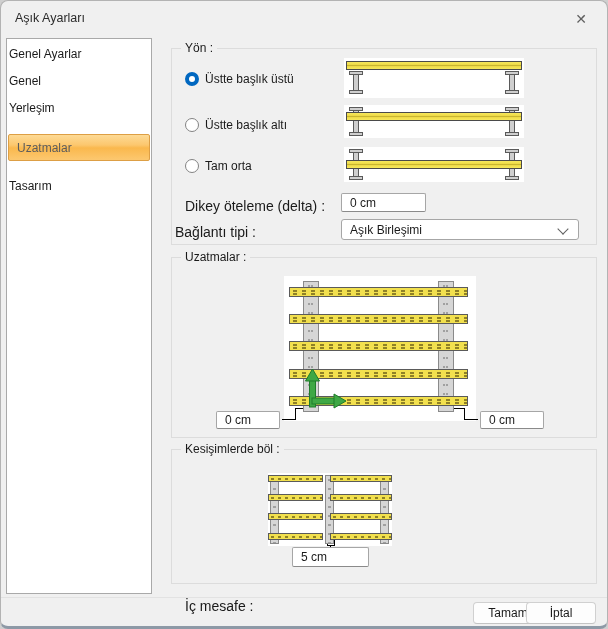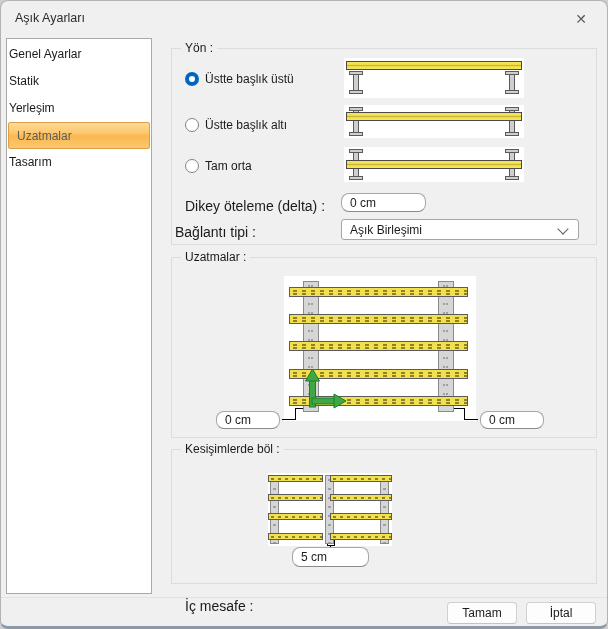--- a/index.html
+++ b/index.html
@@ -7,21 +7,21 @@
           border-bottom:3px solid #8d99a6;border-radius:8px;box-sizing:border-box;overflow:hidden;}
   
   .titlebar{position:absolute;left:0;top:0;right:0;height:36px;}
   .title{position:absolute;left:14px;top:10px;font-size:12.5px;color:#2b2b2b;}
   .close{position:absolute;right:16px;top:8px;width:20px;height:20px;color:#5f5f5f;
          font-size:14px;line-height:20px;text-align:center;cursor:pointer;}
   
   .sidebar{position:absolute;left:5px;top:37px;width:146px;height:556px;background:#fff;
            border:1px solid #a9a9a9;box-sizing:border-box;padding-top:2px;}
   .side-item{height:27px;line-height:27px;padding-left:2px;font-size:12px;color:#1a1a1a;cursor:pointer;}
-  .side-item.selected{margin:0 1px;padding-left:8px;border:1px solid #dd9f45;border-radius:2px;
+  .side-item.selected{margin:12px 1px;padding-left:8px;border:1px solid #dd9f45;border-radius:2px;
            box-sizing:border-box;color:#5c5c5c;
            background:linear-gradient(180deg,#fdda95 0%,#fcc76e 40%,#fab84d 52%,#fcc870 100%);}
   
   .group{position:absolute;border:1px solid #dcdcdc;box-sizing:border-box;}
   .group-label{position:absolute;top:-8px;left:9px;background:#f0f0f0;padding:0 4px;
            font-size:12px;color:#1a1a1a;line-height:14px;}
   .g1{left:170px;top:47px;width:426px;height:197px;}
   .g2{left:170px;top:256px;width:426px;height:181px;}
   .g3{left:170px;top:448px;width:426px;height:135px;}
   
@@ -38,21 +38,21 @@
   .i3{left:343px;top:146px;width:180px;height:35px;}
   .ybeam{position:absolute;box-sizing:border-box;border:1px solid #4a4a4a;
          background:linear-gradient(#f6e75c 0%,#f0dd49 35%,#c9b530 50%,#f0dd49 65%,#f6e75c 100%);}
   .ibeam{position:absolute;width:14px;display:flex;flex-direction:column;}
   .ibeam .fl{height:4px;background:#cfcfcf;border:1px solid #5a5a5a;box-sizing:border-box;}
   .ibeam .web{flex:1;width:6px;margin:0 auto;background:#cfcfcf;border-left:1px solid #5a5a5a;
          border-right:1px solid #5a5a5a;box-sizing:border-box;}
   
   .lbl{position:absolute;font-size:14px;color:#1a1a1a;}
   .tb{position:absolute;box-sizing:border-box;border:1px solid #a6a6a6;border-bottom-color:#8a8a8a;
-      border-radius:8px;background:#fff;font-family:"Liberation Sans",sans-serif;
+      border-radius:2px;background:#fff;font-family:"Liberation Sans",sans-serif;
       font-size:12px;color:#1a1a1a;padding:0 0 0 8px;outline:none;}
   .select{position:absolute;box-sizing:border-box;border:1px solid #a6a6a6;border-radius:3px;
       background:#fff;font-size:12px;color:#1a1a1a;padding-left:8px;cursor:pointer;}
   .select .chev{position:absolute;right:11px;top:5px;width:7px;height:7px;
       border-right:1.4px solid #5f5f5f;border-bottom:1.4px solid #5f5f5f;transform:rotate(45deg);}
   
   .bigill{position:absolute;left:283px;top:275px;width:192px;height:145px;background:#fff;}
   .colv{position:absolute;box-sizing:border-box;background-color:#d6d6d6;border:1px solid #8a8a8a;z-index:1;
       background-image:repeating-linear-gradient(180deg,#a0a0a0 0 2px,transparent 2px 9px),
                        repeating-linear-gradient(180deg,#a0a0a0 0 2px,transparent 2px 9px);
@@ -68,35 +68,35 @@
   
   .smill{position:absolute;left:267px;top:472px;width:124px;height:73px;background:#fff;}
   .dbeam-s{position:absolute;box-sizing:border-box;background-color:#f2e04e;border:1px solid #5a5a5a;z-index:2;
       background-image:repeating-linear-gradient(90deg,#8f8125 0 3px,transparent 3px 7px);
       background-size:100% 2px;background-position:2px 2px;background-repeat:no-repeat;}
   
   .footer-line{position:absolute;left:0;right:0;top:596px;height:1px;background:#e2e2e2;}
   .btn{position:absolute;top:601px;width:70px;height:22px;box-sizing:border-box;background:#fdfdfd;
       border:1px solid #d0d0d0;border-bottom-color:#c4c4c4;border-radius:4px;font-size:12px;color:#1a1a1a;
       display:flex;align-items:center;justify-content:center;cursor:pointer;}
-  .btn-ok{left:446px;} .btn-cancel{left:525px;}
+  .btn-ok{left:472px;} .btn-cancel{left:525px;}
 </style>
 </head>
 <body>
 
 <div class="dialog">
 
   <div class="titlebar">
     <div class="title">Aşık Ayarları</div>
     <div class="close">✕</div>
   </div>
 
   <div class="sidebar">
     <div class="side-item">Genel Ayarlar</div>
-    <div class="side-item">Statik</div>
+    <div class="side-item">Genel</div>
     <div class="side-item">Yerleşim</div>
     <div class="side-item selected">Uzatmalar</div>
     <div class="side-item">Tasarım</div>
   </div>
 
   <div class="group g1">
     <span class="group-label">Yön :</span>
   </div>
 
   <div class="radio-row r1">

